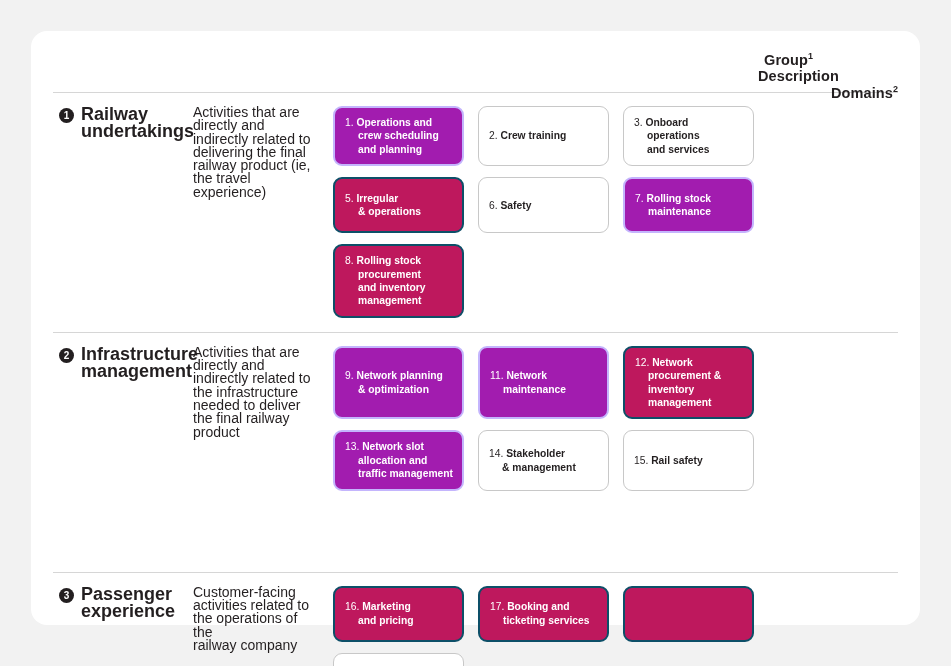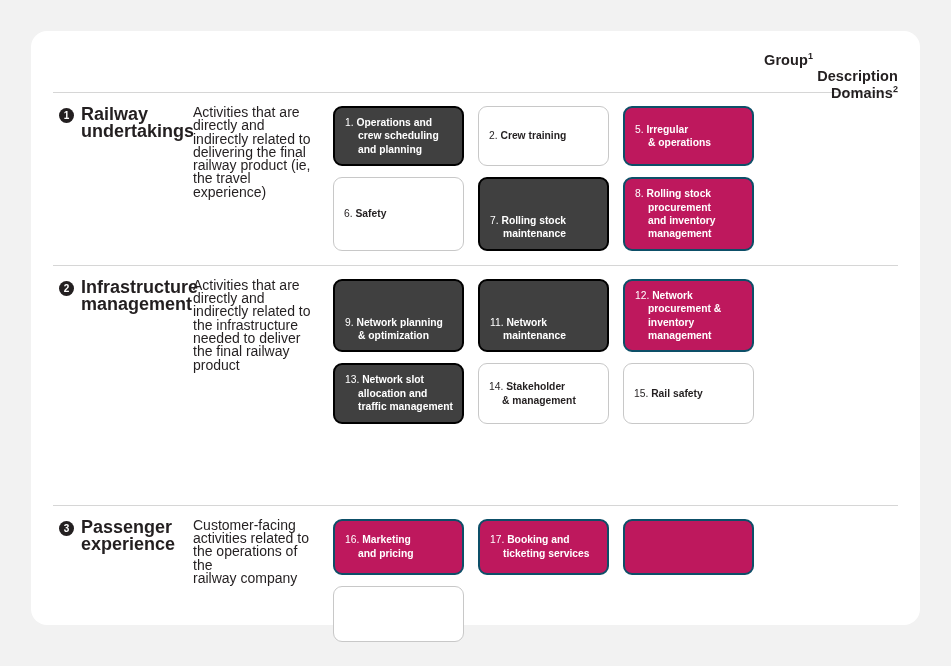--- a/index.html
+++ b/index.html
@@ -26,21 +26,21 @@
     padding-left: 6px;
     flex-direction: column;
   }
   .head-cell {
     font-size: 14.5px;
     font-weight: bold;
     color: #231f20;
     letter-spacing: .1px;
   }
   .head-group { width: 134px; }
-  .head-desc  { width: 140px; text-align: right; }
+  .head-desc  { width: 140px; }
   .head-dom   { flex: 1; }
   .head-cell sup { font-size: 9px; font-weight: bold; vertical-align: super; }
 
   .hr { height: 1px; background: #d6d6d6; margin-top: 7px; }
 
   
   .grow { display: flex; padding-top: 13px; padding-left: 6px; }
 
   .col-group { width: 134px; flex: 0 0 134px; display: flex; gap: 7px; }
   .bullet {
@@ -91,24 +91,23 @@
     text-indent: -13px;
     padding-left: 13px;
     white-space: pre-line;
   }
   .box.dark {
     background: #be185d;
     color: #ffffff;
     border: 2px solid #0d4f68;
   }
   .box.hl {
-    background: #404040;
+    background: #a21caf;
     color: #ffffff;
-    border: 2px solid #000000;
-    align-items: flex-end;
+    border: 2px solid #c4b5fd;
   }
   .box.light {
     background: #ffffff;
     color: #231f20;
     border: 1px solid #c8c8c8;
   }
   .box.light .num { color: #231f20; }
   .box.spacer { visibility: hidden; border-color: transparent; background: none; }
   .box sup { font-size: 7.5px; vertical-align: super; }
 </style>
@@ -148,20 +147,25 @@
           <div class="col-dom">
             <div class="dom-grid">
               <div class="box hl">
                 <span class="body"><span class="num">1.&nbsp;</span><span class="lbl">Operations and
 crew scheduling
 and planning</span></span>
               </div>
               <div class="box light">
                 <span class="body"><span class="num">2.&nbsp;</span><span class="lbl">Crew training</span></span>
               </div>
+              <div class="box light">
+                <span class="body"><span class="num">3.&nbsp;</span><span class="lbl">Onboard
+operations
+and services</span></span>
+              </div>
               <div class="box dark">
                 <span class="body"><span class="num">5.&nbsp;</span><span class="lbl">Irregular
 &amp; operations</span></span>
               </div>
               <div class="box light">
                 <span class="body"><span class="num">6.&nbsp;</span><span class="lbl">Safety</span></span>
               </div>
               <div class="box hl">
                 <span class="body"><span class="num">7.&nbsp;</span><span class="lbl">Rolling stock
 maintenance</span></span>

